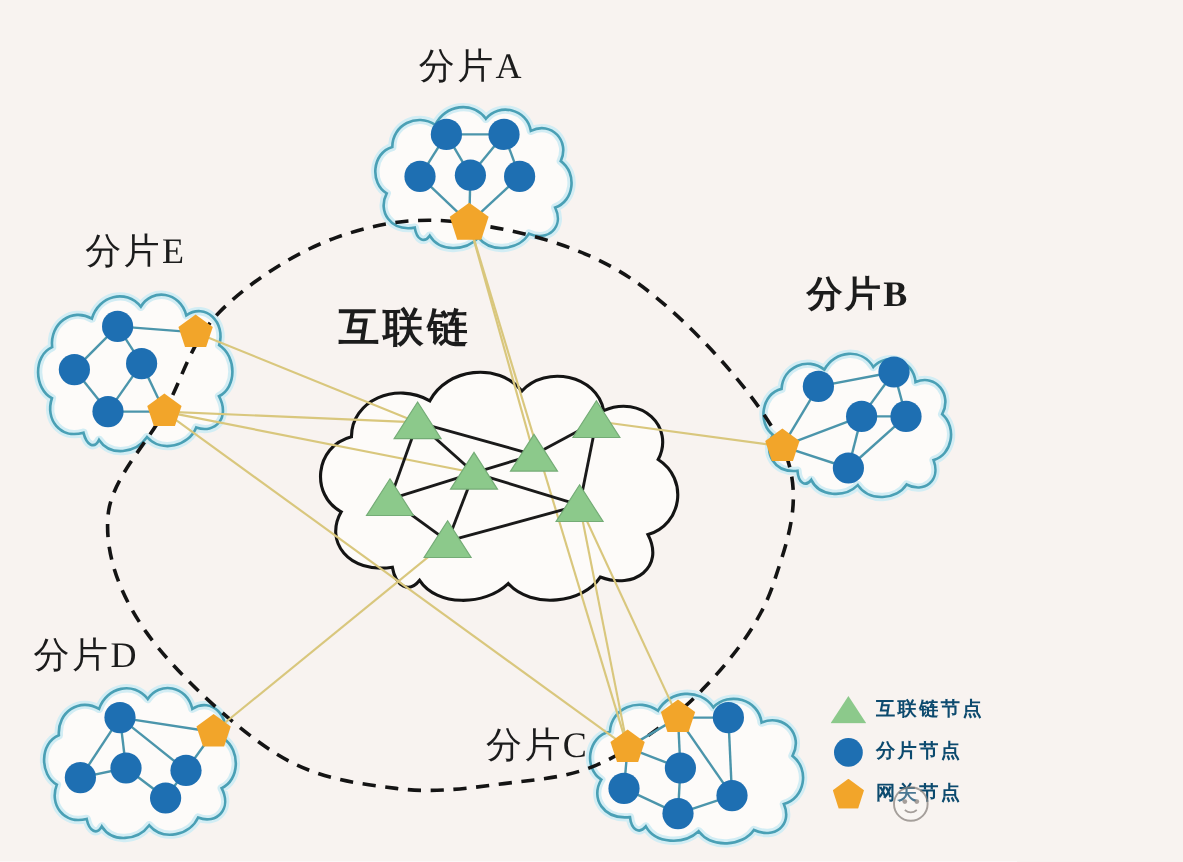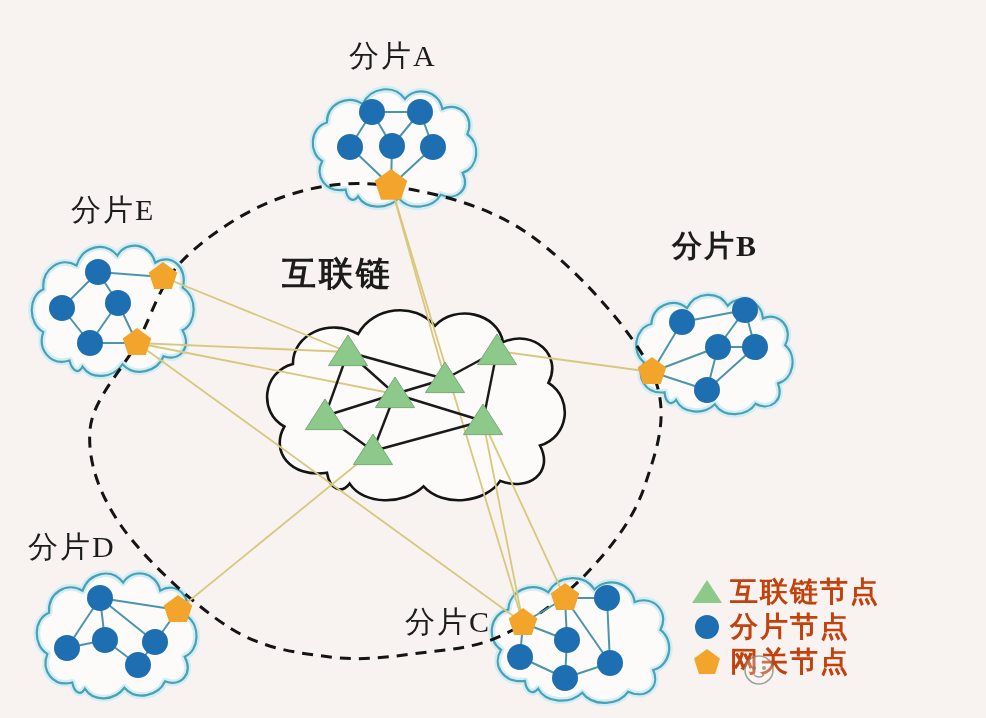--- a/index.html
+++ b/index.html
@@ -4,21 +4,21 @@
 <style>
   html,body{margin:0;padding:0;}
   .stage{position:relative;width:986px;height:718px;background:#f8f3f0;overflow:hidden;
          font-family:"Liberation Serif","DejaVu Serif",serif;}
   .stage svg.diagram{position:absolute;left:0;top:0;}
   .lbl{position:absolute;font-size:30px;color:#1c1c1c;letter-spacing:2px;white-space:nowrap;line-height:1;}
   .lbl-center{font-size:34px;font-weight:600;letter-spacing:3px;}
   .legend{position:absolute;left:688px;top:576px;}
   .legend-row{display:flex;align-items:center;height:31px;margin-bottom:4px;}
   .legend-icon-box{width:38px;display:flex;justify-content:center;align-items:center;}
-  .legend-label{font-size:28px;font-weight:700;color:#c2410c;letter-spacing:2px;margin-left:4px;white-space:nowrap;}
+  .legend-label{font-size:16px;font-weight:700;color:#0c4a6e;letter-spacing:2px;margin-left:4px;white-space:nowrap;}
   .icon-triangle{width:30px;height:23px;background:#8cc98b;clip-path:polygon(50% 0,100% 100%,0 100%);}
   .icon-pentagon{width:26px;height:25px;background:#f2a52a;clip-path:polygon(50% 0%,100% 38%,81% 100%,19% 100%,0% 38%);}
   .icon-circle{width:24px;height:24px;border-radius:50%;background:#1e6fb2;}
   .watermark{position:absolute;left:741px;top:650px;display:flex;align-items:center;z-index:5;}
   .watermark-text{font-size:27px;color:#a39d98;-webkit-text-stroke:0.8px #8a847f;
                   letter-spacing:2px;white-space:nowrap;}
   .watermark-logo{margin-right:4px;opacity:0.75;}
 </style>
 </head>
 <body>

